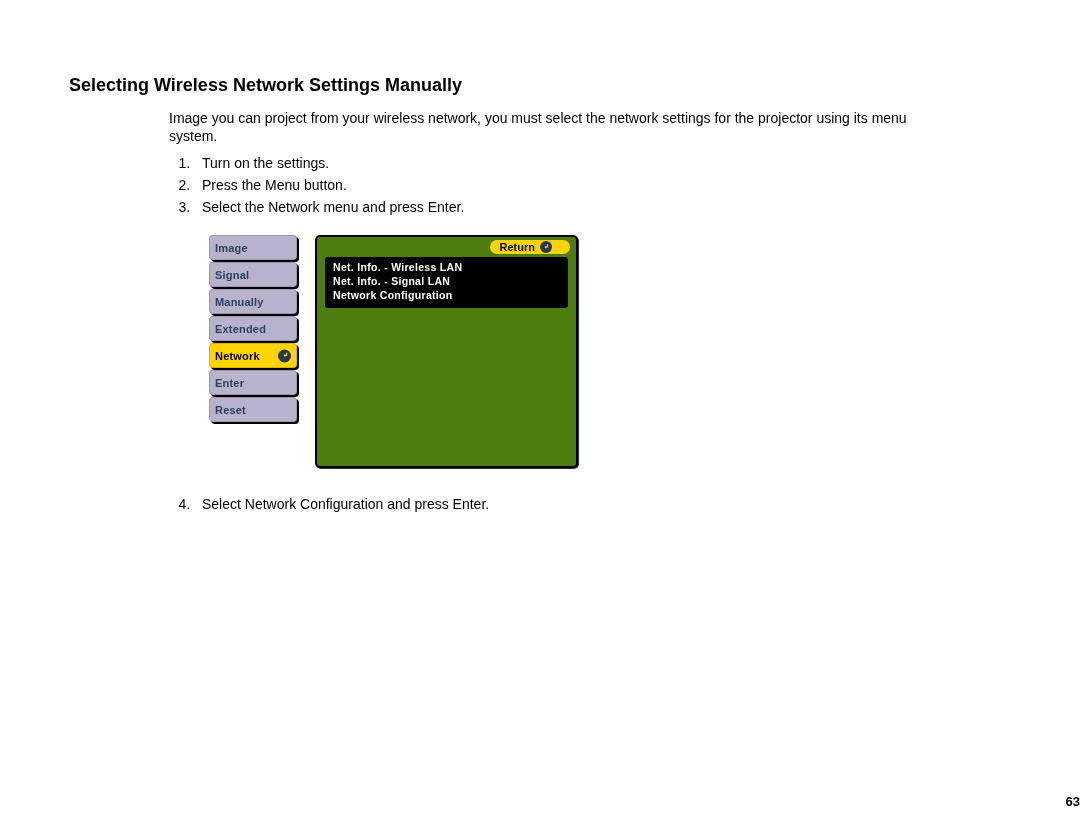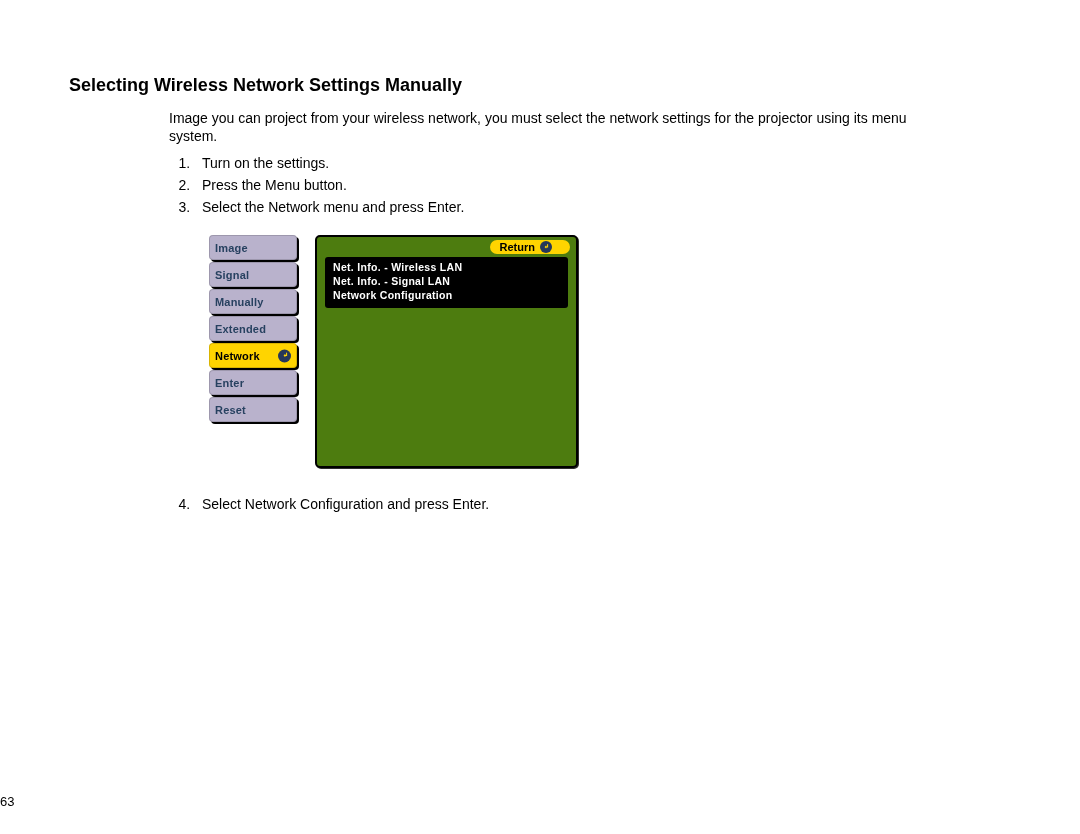--- a/index.html
+++ b/index.html
@@ -132,23 +132,23 @@
     font-size: 10.5px;
     font-weight: bold;
     font-family: Arial, sans-serif;
     line-height: 1.35;
     letter-spacing: 0.3px;
   }
   .page-num {
     position: absolute;
     bottom: 25px;
     left: 0; right: 0;
-    text-align: left;
+    text-align: right;
     font-size: 13px;
-    font-weight: normal;
+    font-weight: bold;
   }
 </style>
 </head>
 <body>
 
 <div class="page">
   <h2 class="heading">Selecting Wireless Network Settings Manually</h2>
   <p class="intro">Image you can project from your wireless network, you must select the network settings for the projector using its menu system.</p>
 
   <ol class="steps">

